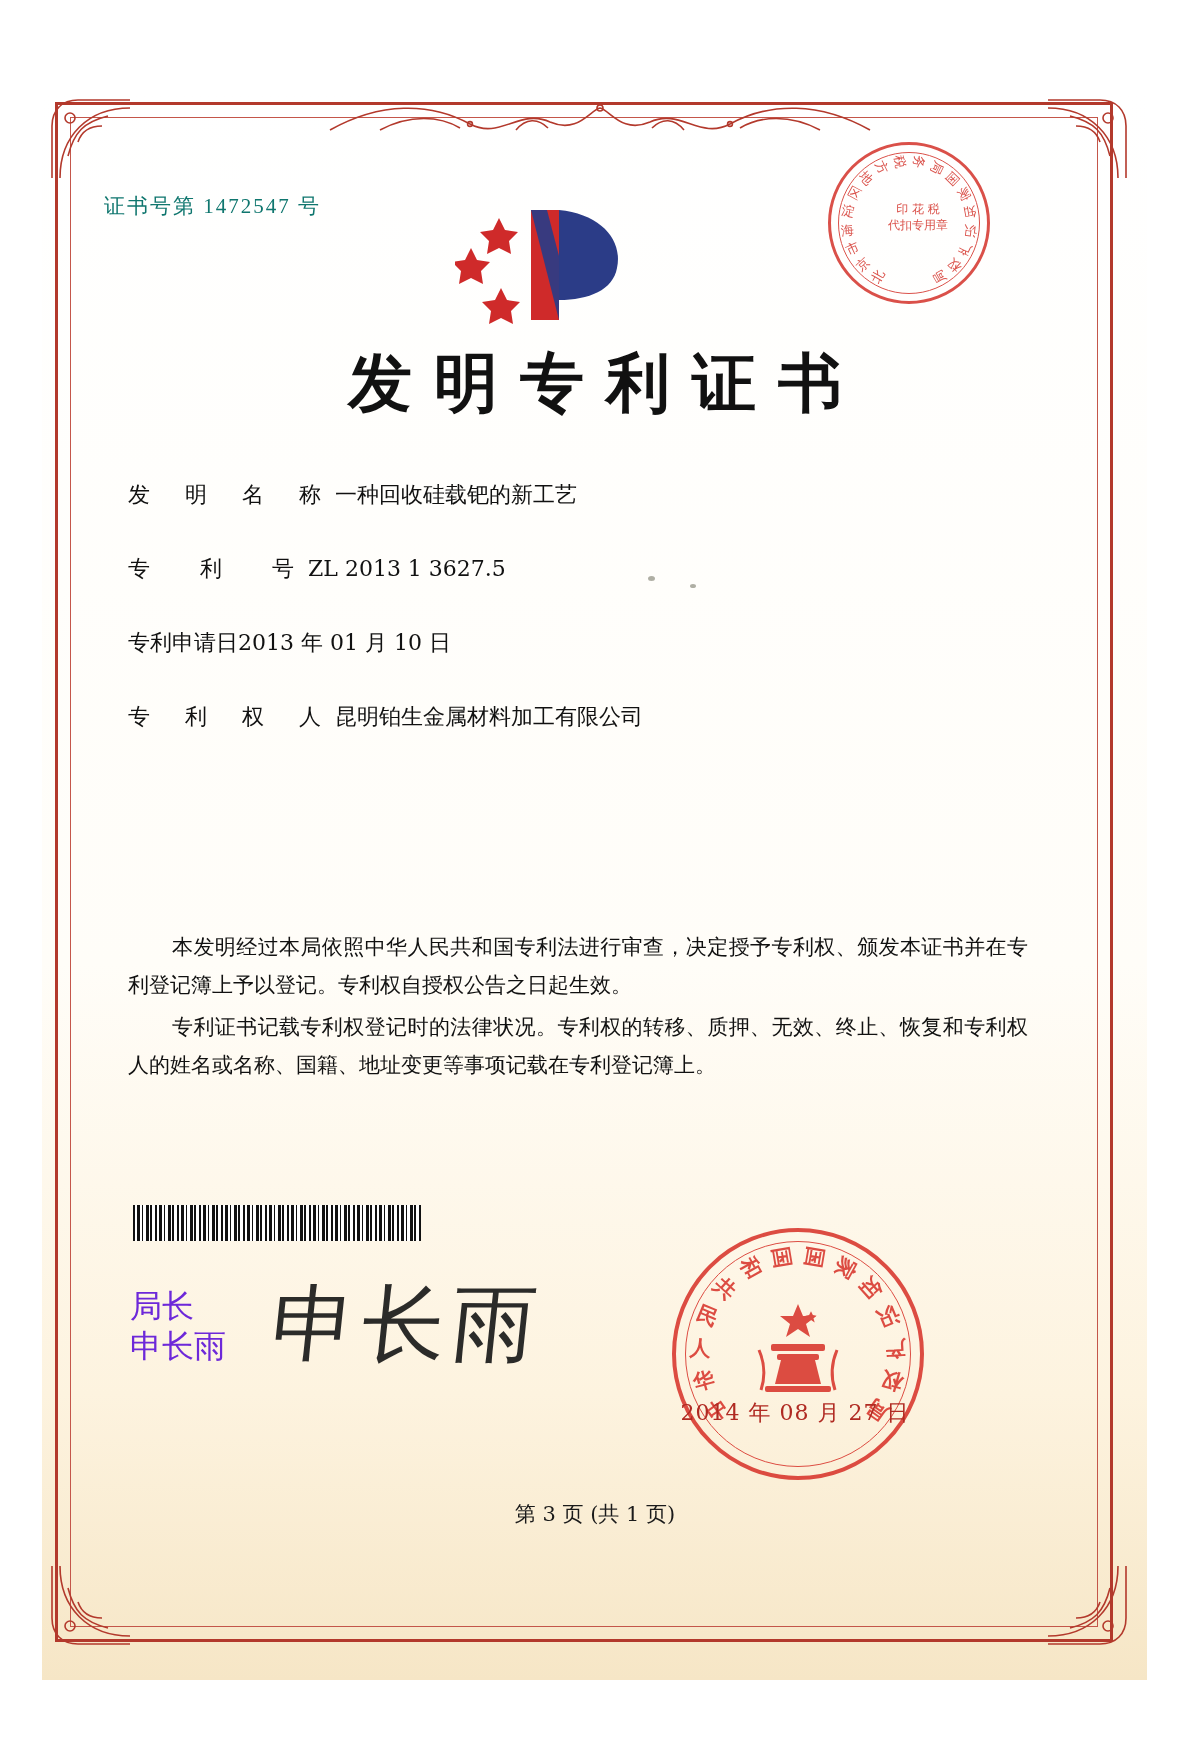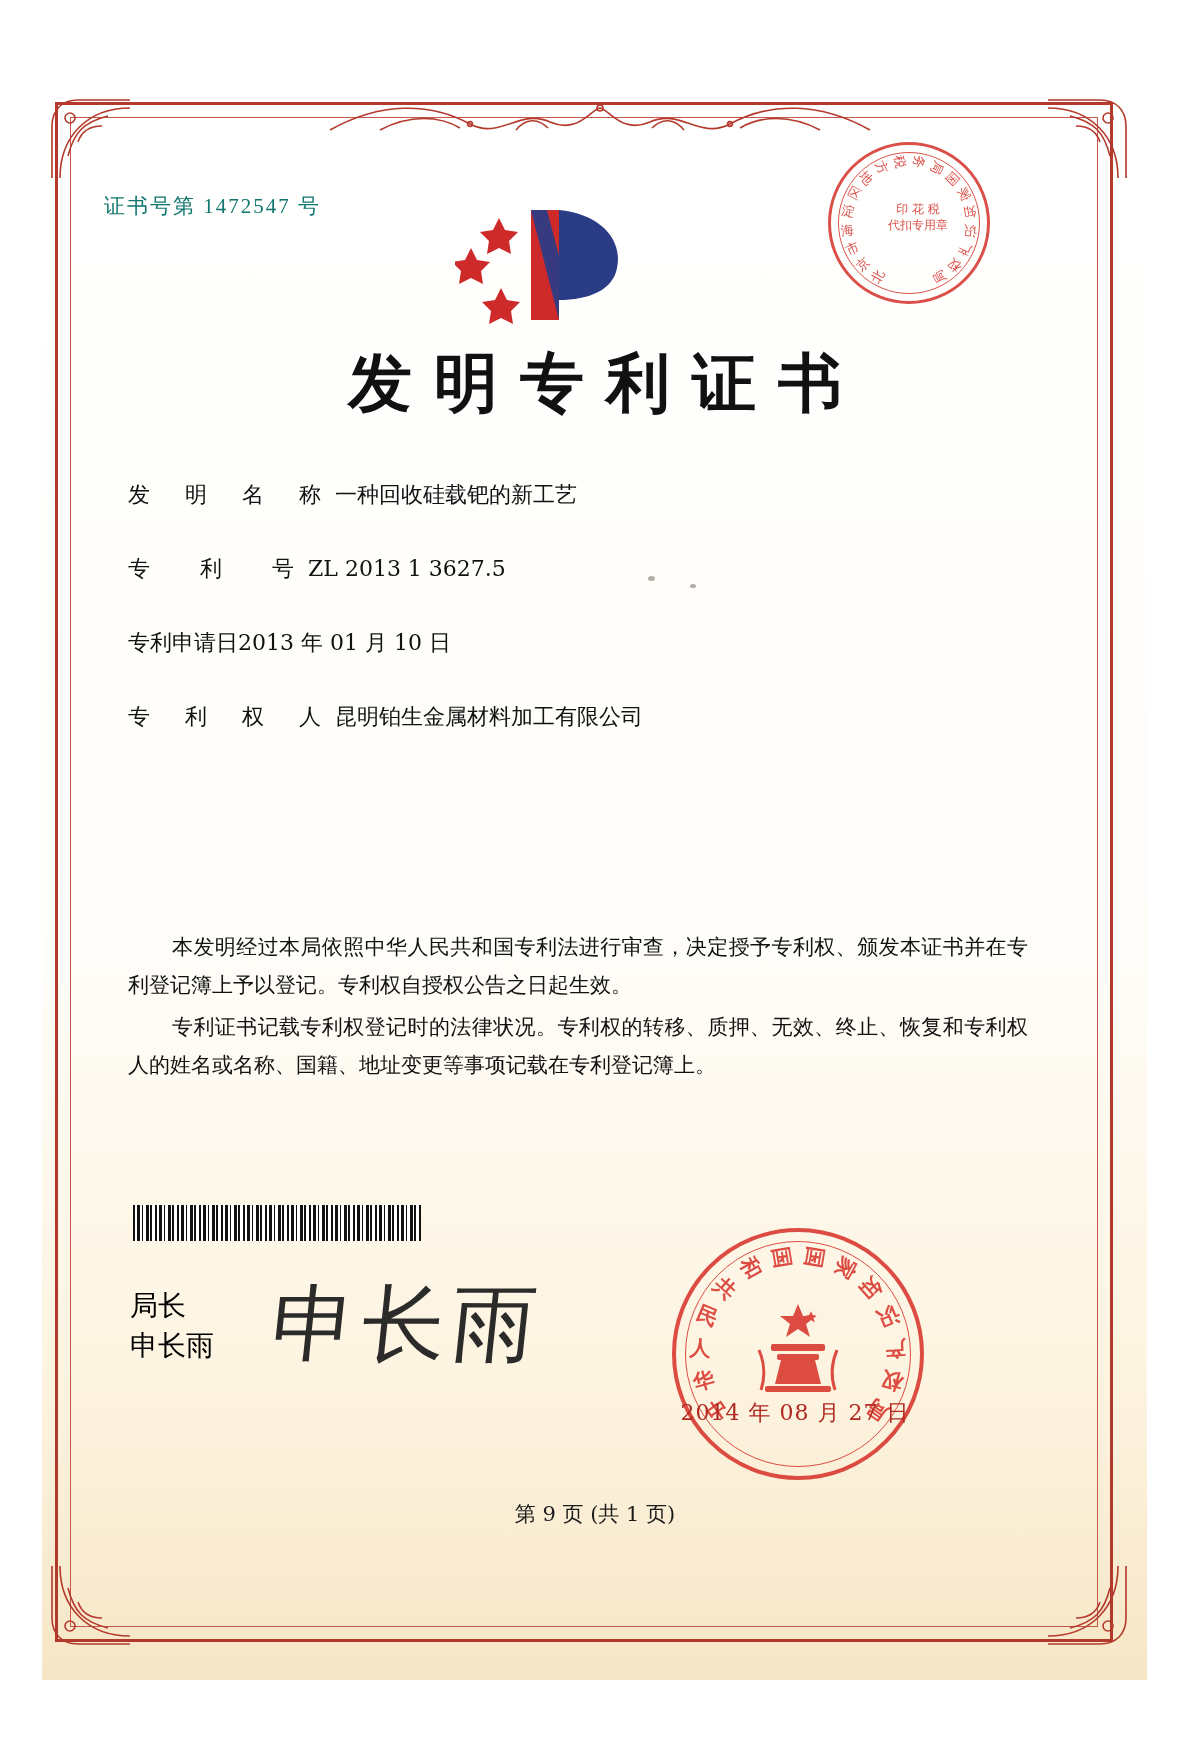--- a/index.html
+++ b/index.html
@@ -197,23 +197,23 @@
         #111 9px, #111 10px, #fff 10px, #fff 13px,
         #111 13px, #111 16px, #fff 16px, #fff 17px,
         #111 17px, #111 19px, #fff 19px, #fff 22px);
   }
 
   
   .sig-label {
     position: absolute;
     left: 130px;
     top: 1286px;
-    font-size: 28px;
+    font-size: 32px;
     line-height: 40px;
-    color: #000000;
+    color: #6d28d9;
     font-family: "DejaVu Serif", "Liberation Serif", serif;
   }
   .sig-hand {
     position: absolute;
     left: 272px;
     top: 1268px;
     font-size: 84px;
     color: #1a1a1a;
     font-family: "DejaVu Serif", serif;
     transform: skewX(-6deg);
@@ -447,14 +447,14 @@
         <rect x="26" y="56" width="42" height="6" rx="2"></rect>
         <polygon points="30,62 64,62 70,86 24,86"></polygon>
         <rect x="14" y="88" width="66" height="6" rx="2"></rect>
         <path d="M8,52 C14,66 14,80 10,92" stroke="#d8352c" stroke-width="3" fill="none"></path>
         <path d="M86,52 C80,66 80,80 84,92" stroke="#d8352c" stroke-width="3" fill="none"></path>
       </g>
     </svg>
   </div>
   <div class="seal-date">2014 年 08 月 27 日</div>
 
-  <div class="page-footer">第 9 页 (共 1 页)</div>
+  <div class="page-footer">第 3 页 (共 1 页)</div>
 </div>
 
 </body></html>

